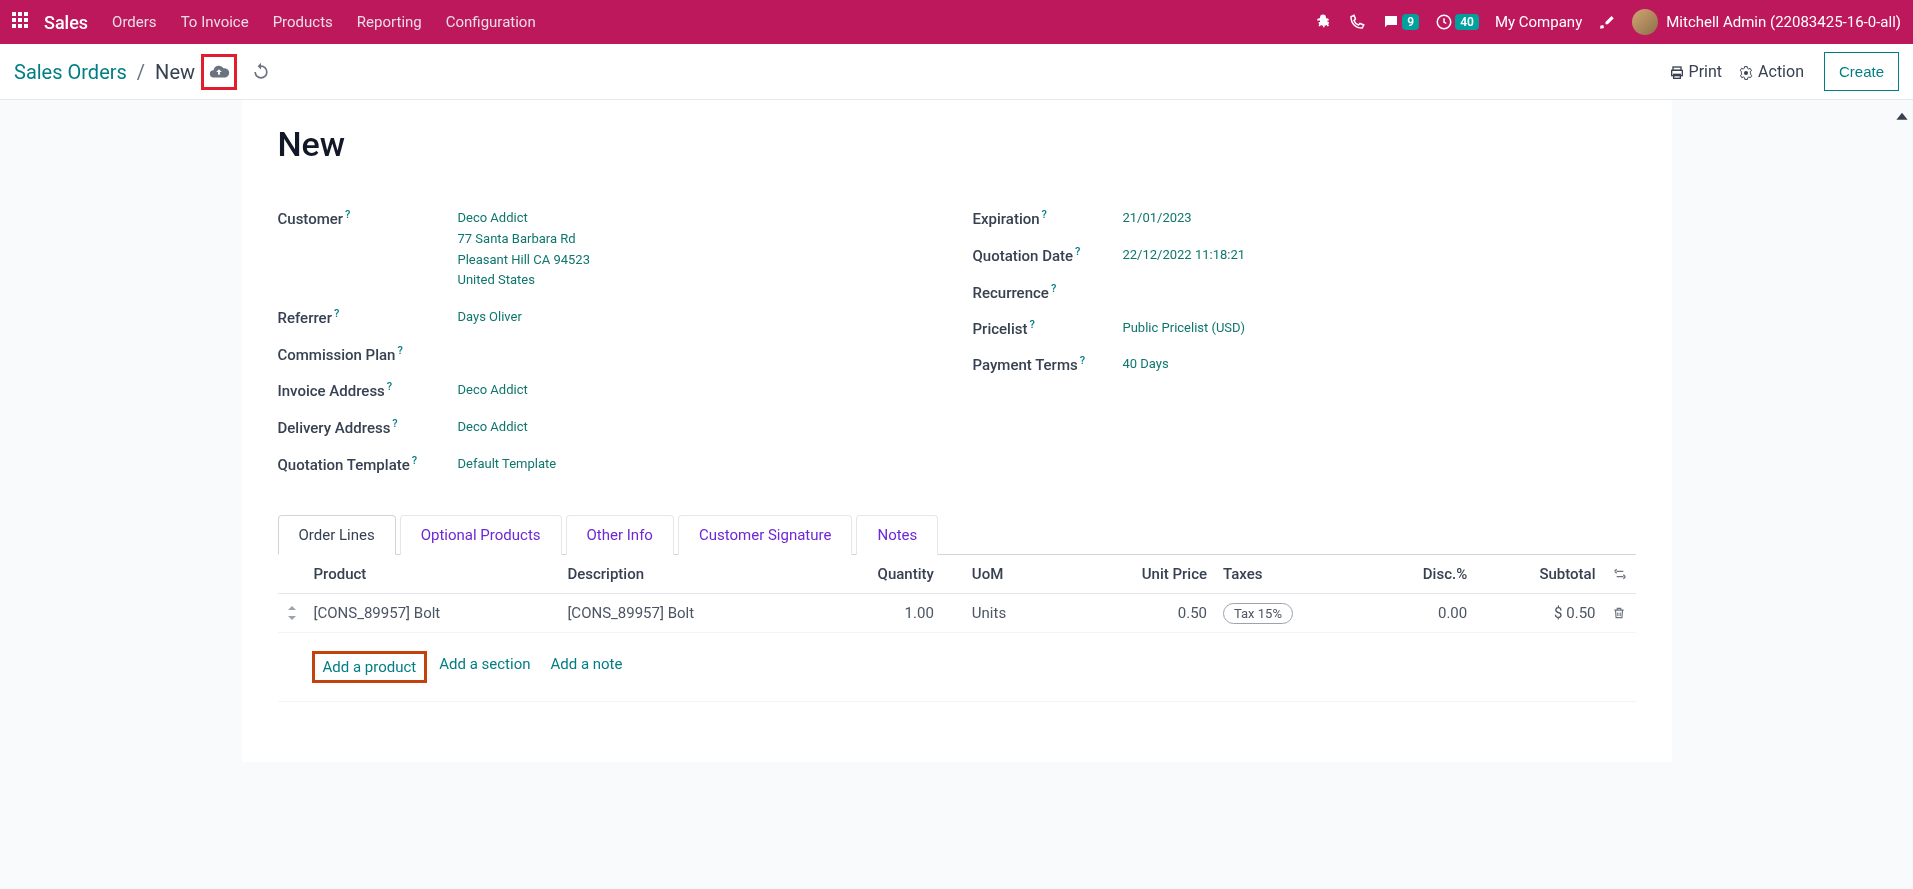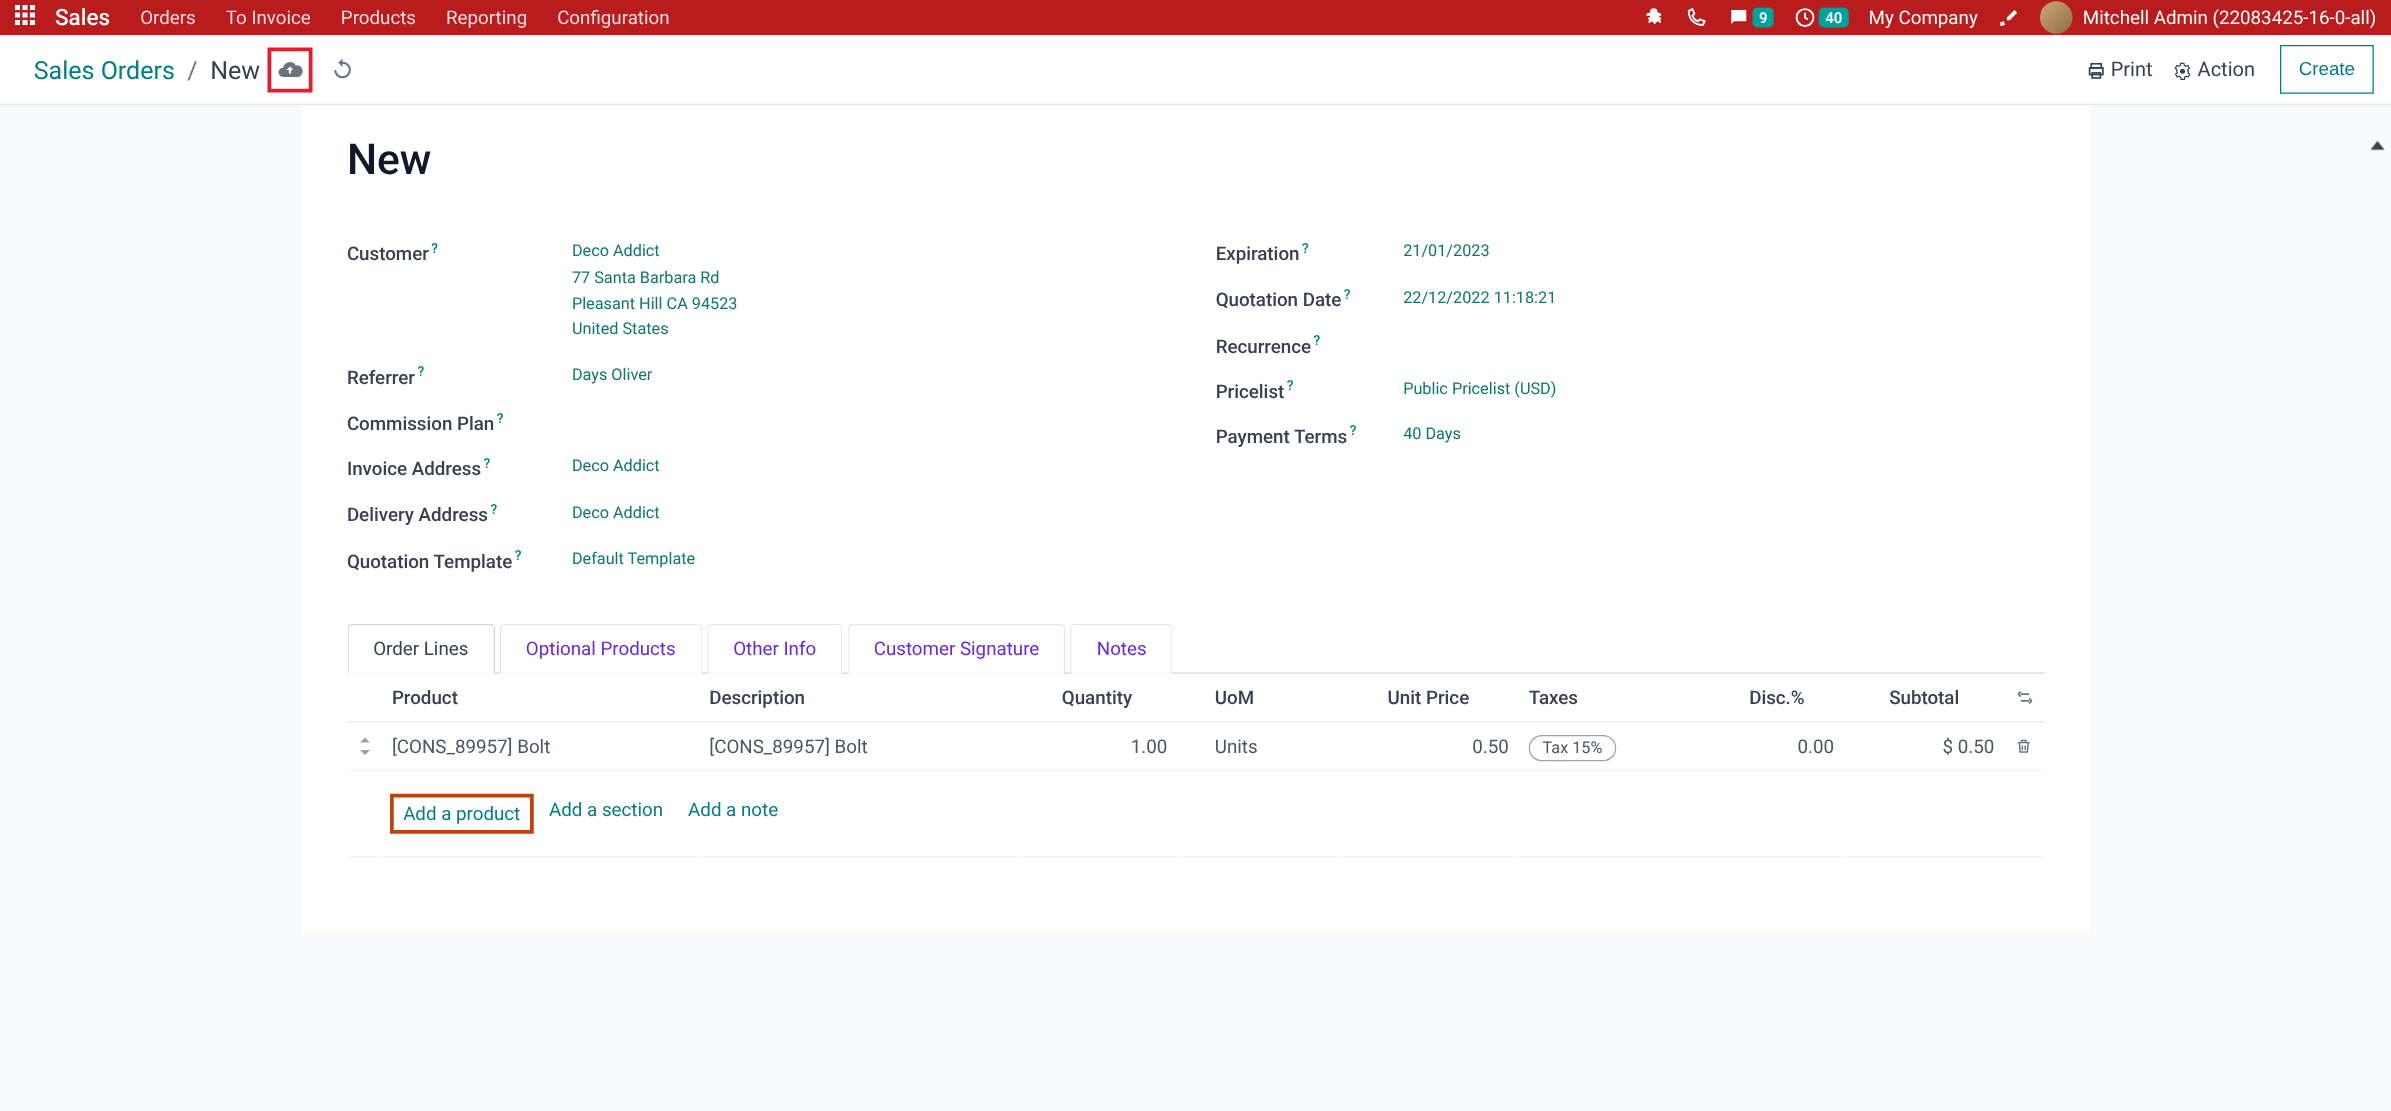--- a/index.html
+++ b/index.html
@@ -1,34 +1,34 @@
 <!DOCTYPE html>
 <html><head>
 <meta charset="utf-8">
 <style>
 * { box-sizing: border-box; margin: 0; padding: 0; }
 body { font-family: -apple-system, BlinkMacSystemFont, "Segoe UI", Roboto, Helvetica, Arial, sans-serif; font-size: 14px; color: #374151; background: #f9fafb; }
 
 
-.topnav { background: #b91c1c; color: #fff; height: 28px; display: flex; align-items: center; padding: 0 12px; }
+.topnav { background: #be185d; color: #fff; height: 44px; display: flex; align-items: center; padding: 0 12px; }
 .topnav .apps-icon { width: 20px; height: 20px; display: grid; grid-template-columns: repeat(3,4px); grid-template-rows: repeat(3,4px); gap: 2px; margin-right: 12px; cursor: pointer; }
 .topnav .apps-icon span { background: #fff; width:4px; height:4px; }
 .topnav .brand { font-size: 18px; font-weight: 500; margin-right: 24px; }
 .topnav .menu { display: flex; gap: 24px; }
 .topnav .menu a { color: #e9dde6; text-decoration: none; font-size: 15px; cursor:pointer; }
 .topnav .spacer { flex: 1; }
 .topnav .right { display: flex; align-items: center; gap: 16px; }
 .topnav .icon-btn { color: #fff; cursor: pointer; display:flex; align-items:center; }
 .badge { background: #00a09d; color:#fff; border-radius: 4px; padding: 1px 5px; font-size: 12px; font-weight:600; margin-left:2px;}
 .avatar { width:26px; height:26px; border-radius:50%; background: linear-gradient(135deg,#d4a574,#8b6f47); display:inline-block; }
 
 
 .controlbar { background:#fff; height:56px; border-bottom:1px solid #e5e7eb; display:flex; align-items:center; padding: 0 14px; }
 .breadcrumb { display:flex; align-items:center; gap:6px; font-size: 20px; }
-.breadcrumb .root { color:#017e84; cursor:pointer;margin-left:13px; }
+.breadcrumb .root { color:#017e84; cursor:pointer; }
 .breadcrumb .sep { color:#6b7280; margin: 0 4px; }
 .breadcrumb .current { color:#374151; }
 .bc-icon { width:36px; height:36px; display:flex; align-items:center; justify-content:center; cursor:pointer; color:#6b7280; }
 .bc-icon.highlighted { border: 3px solid #e11d2e; }
 .controlbar .spacer { flex:1; }
 .ctrl-btn { display:flex; align-items:flex-end; gap:4px; color:#374151; cursor:pointer; font-size:16px; padding:4px 8px; }
 .create-btn { border:1px solid #017e84; color:#017e84; padding:10px 14px; font-size:15px; cursor:pointer; margin-left:12px; background:#fff; }
 
 
 .sheet { max-width: 1430px; margin: 0 auto; background:#fff; padding: 24px 36px 60px 36px; position:relative; }
@@ -42,21 +42,21 @@
 
 
 .tabs { display:flex; border-bottom:1px solid #d1d5db; margin-top:24px; }
 .tab { padding:10px 20px; border:1px solid transparent; color:#6d28d9; cursor:pointer; font-size:15px; position:relative; bottom:-1px; background:#fff;}
 .tab.active { border:1px solid #d1d5db; border-bottom:1px solid #fff; color:#374151; border-radius:4px 4px 0 0;}
 .tab:not(.active){ border:1px solid #e5e7eb; border-bottom:none; margin-left:4px; border-radius:4px 4px 0 0;}
 
 
 .tbl { width:100%; border-collapse:collapse; margin-top:0; }
 .tbl th { text-align:left; padding:10px 8px; font-weight:500; color:#374151; border-bottom:1px solid #e5e7eb; font-size:15px;}
-.tbl th.num { text-align:center; }
+.tbl th.num { text-align:right; }
 .tbl td { padding:10px 8px; color:#4b5563; border-bottom:1px solid #f3f4f6; font-size:15px;}
 .tbl td.num { text-align:right; }
 .tax-pill { border:1px solid #9ca3af; border-radius:12px; padding:2px 10px; font-size:13px; color:#4b5563; }
 .row-handle { color:#9ca3af; cursor:grab; }
 .row-delete { color:#6b7280; cursor:pointer; }
 .add-links { padding:12px 8px; display:flex; gap:20px; }
 .add-links a { color:#017e84; cursor:pointer; font-size:15px; }
 .add-links .hl { border:3px solid #c2410c; padding:4px 8px; margin:-4px -8px; margin-left:-10px;}
 
 .scroll-arrow { position:fixed; right:2px; top:110px; width:16px; height:16px; color:#374151; }

